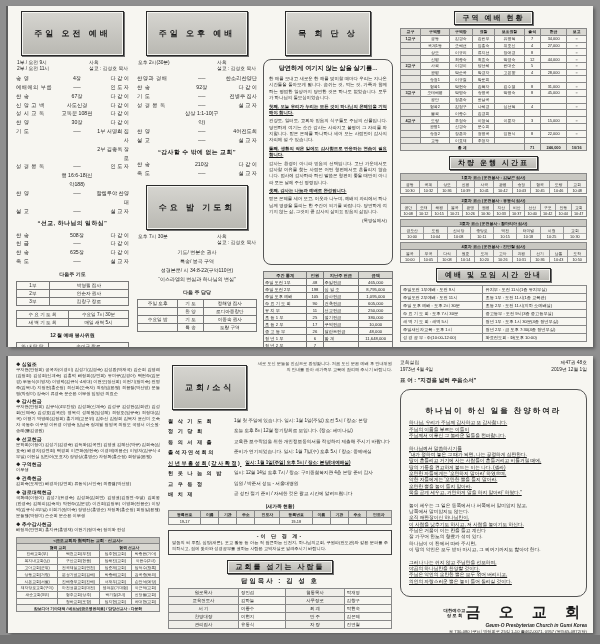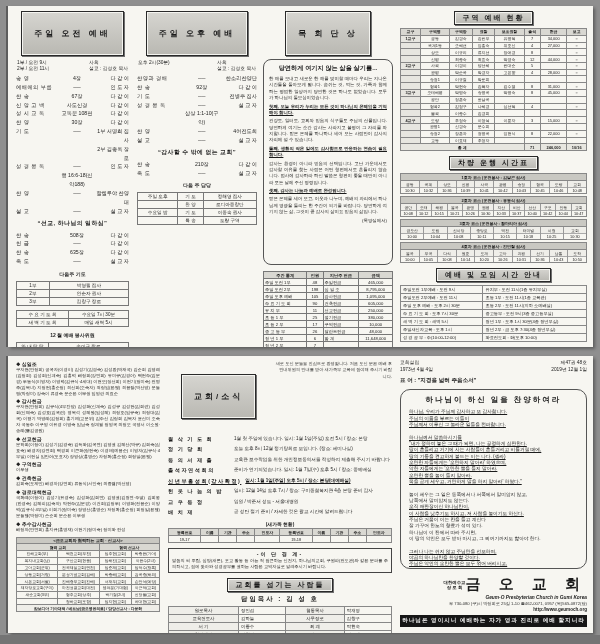--- a/index.html
+++ b/index.html
@@ -93,21 +93,21 @@
   .heresy .hb { font-size:4.2px; line-height:1.4; text-align:justify; }
 
   .pastor-line { text-align:center; font-size:6.4px; font-weight:bold; letter-spacing:2px; margin:3px 0 2px 0; }
   .staff { width:100%; border-collapse:collapse; }
   .staff td { border:.5px solid #888; font-size:4.4px; padding:1px 2px; }
   .staff .sk { background:#efeee9; text-align:center; white-space:nowrap; }
 
   .pg-head { display:flex; justify-content:space-between; font-size:4.8px; line-height:1.5; }
   .pg-head .r { text-align:right; }
   .motto { font-size:5.6px; font-weight:bold; margin:4px 0 4px 0; }
-  .psalm-box { border:1px solid #555; border-radius:10px; padding:5px 8px; height:180px; overflow:hidden; }
+  .psalm-box { border:1px solid #555; border-radius:10px; padding:16px 8px; height:208px; overflow:hidden; }
   .psalm-title { text-align:center; font-weight:bold; font-size:7.5px; letter-spacing:2px; margin-bottom:4px; }
   .psalm-line { font-size:4.7px; line-height:1.35; min-height:6.3px; }
   .psalm-line.u { text-decoration:underline; }
 
   .church-sig { margin-top:6px; text-align:right; }
   .sig-row { display:flex; justify-content:flex-end; align-items:center; }
   .denom { font-size:4.4px; font-weight:bold; line-height:1.2; text-align:center; white-space:pre-line; }
   .cname { font-size:15px; font-weight:bold; letter-spacing:7px; }
   .eng { font-size:4.8px; font-weight:bold; font-style:italic; margin-top:1px; }
   .addr { font-size:4.2px; margin-top:1px; color:#333; }
@@ -350,20 +350,38 @@
             <span class="c">다 같 이</span>
           </div>
 
           <div class="order-row">
             <span class="a">축 도</span>
             <span class="b">──</span>
             <span class="c">설 교 자</span>
           </div>
         </div>
 
+      <div style="margin-top:8px;">
+        <span class="badge">수요 밤 기도회</span>
+        <div class="meta">
+          <span class="t">오후 7시 30분</span>
+          <span class="t">사회
+설교 : 김성호 목사</span>
+        </div>
+        <div style="text-align:center;">
+
+            <div class="order-row" style="display:block;font-size:5px;line-height:1.8;">기도/ 변분순 권사</div>
+
+            <div class="order-row" style="display:block;font-size:5px;line-height:1.8;">특송/ 봉곡 구역</div>
+
+            <div class="order-row" style="display:block;font-size:5px;line-height:1.8;">성경본문/ 시 34:8-22(구약110면)</div>
+
+            <div class="order-row" style="display:block;font-size:5px;line-height:1.8;">“이스라엘의 변심과 하나님의 변심”</div>
+          </div>
+      </div>
 
       <div class="mini-caption">다음 주 담당</div>
       <table class="mini-table">
         <tbody>
 
             <tr>
               <td>주일 오후</td>
               <td>기 도</td>
               <td>정해영 집사</td>
             </tr>
@@ -1053,21 +1071,21 @@
         <tfoot>
           <tr>
             <td colspan="4">캄보디아 기아대책 / 베트남(금오병원의료) / 담당선교사 : 다문화</td>
           </tr>
         </tfoot>
       </table>
     </section>
 
     <section class="col col-f">
       <div class="news-head">
-        <span class="badge" style="margin:13px;">교회/소식</span>
+        <span class="badge" style="margin:4px;">교회/소식</span>
         <p class="welcome">새로 오신 분들을 진심으로 환영합니다. 처음 오신 분은 예배 후 안내위원의 안내를 받아 새가족부 교육에 참여해 주시기 바랍니다.</p>
       </div>
       <div>
 
           <div class="news-item">
             <span class="nl">월 삭 기 도 회</span>
             <span class="nt">1월 첫 주일에 있습니다. 일시: 1월 1일(주일) 오전 5시 / 장소: 본당</span>
           </div>
 
           <div class="news-item">

